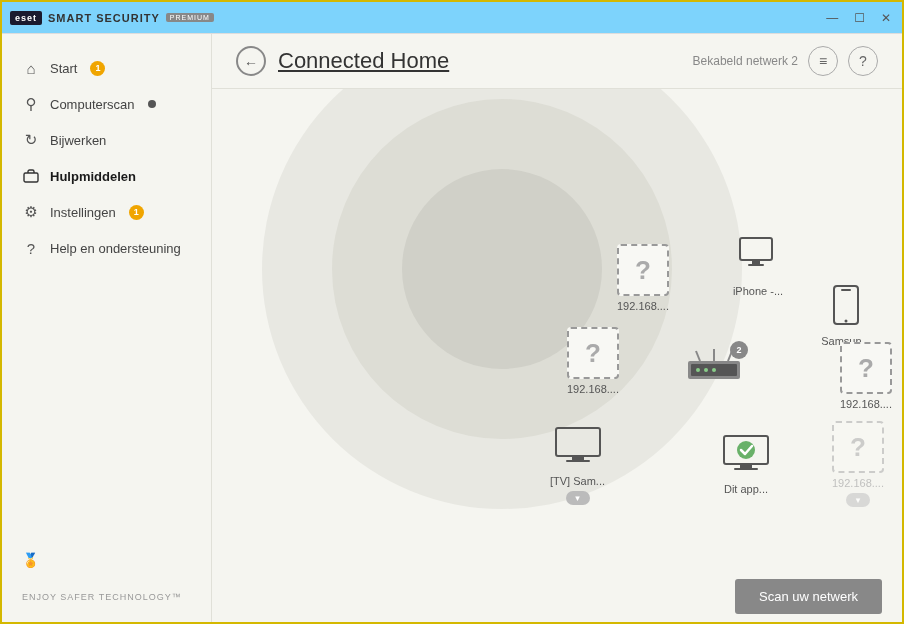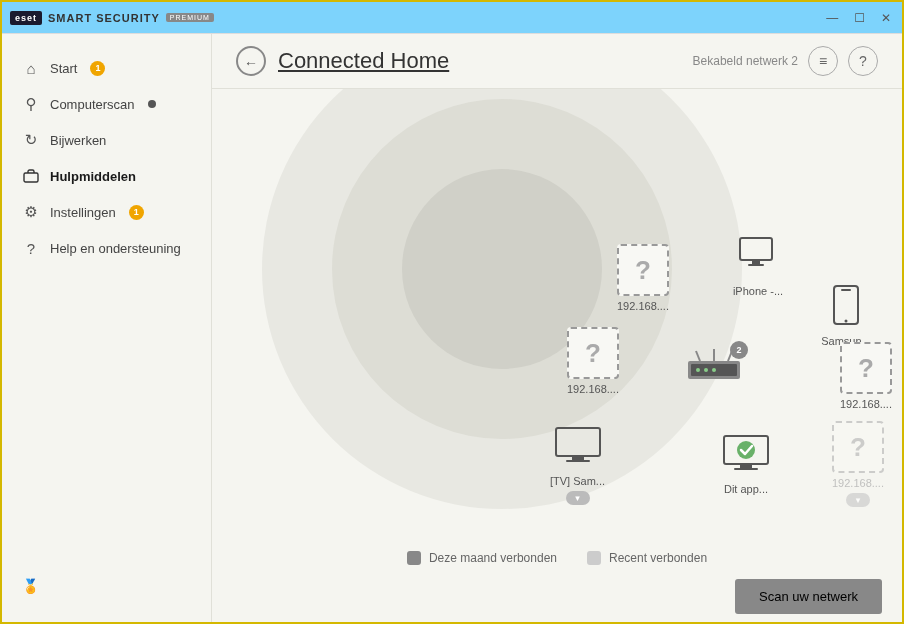--- a/index.html
+++ b/index.html
@@ -310,21 +310,21 @@
     .legend-dot.light { background: #ccc; }
 
     
     .scan-btn-container {
       display: flex;
       justify-content: flex-end;
       padding: 0 20px 12px;
     }
     .scan-btn {
       background: #888;
-      color: #000000;
+      color: #ffffff;
       border: none;
       padding: 10px 24px;
       font-size: 13px;
       border-radius: 3px;
       cursor: pointer;
       font-weight: 500;
     }
   </style>
 </head>
 <body>
@@ -382,20 +382,21 @@
     <div class="nav-item">
       <span class="nav-icon">?</span>
       <span>Help en ondersteuning</span>
     </div>
 
     <div class="sidebar-bottom">
       <div class="recommend-link">
         <span style="font-size:14px;">🏅</span>
       </div>
     </div>
+    <div class="footer-text">ENJOY SAFER TECHNOLOGY™</div>
   </div>
 
   <div class="content">
 
     <div class="content-header">
       <div class="header-left">
         <div class="back-btn">←</div>
         <span class="page-title">Connected Home</span>
       </div>
       <div class="header-right">
@@ -498,27 +499,17 @@
 
       <div class="device-node" style="left:620px;top:332px;opacity:0.7;">
         <div class="device-icon-box" style="border-color:#bbb;">
           <span style="font-size:26px;color:#bbb;font-weight:bold;">?</span>
         </div>
         <span class="device-label" style="color:#aaa;">192.168....</span>
         <div class="chevron-btn" style="background:#ccc;">▾</div>
       </div>
     </div>
 
-    <div class="legend">
-      <div class="legend-item">
-        <div class="legend-dot dark"></div>
-        <span>Deze maand verbonden</span>
-      </div>
-      <div class="legend-item">
-        <div class="legend-dot light"></div>
-        <span>Recent verbonden</span>
-      </div>
-    </div>
     <div class="scan-btn-container">
       <button class="scan-btn">Scan uw netwerk</button>
     </div>
   </div>
 </div>
 
 </body></html>

